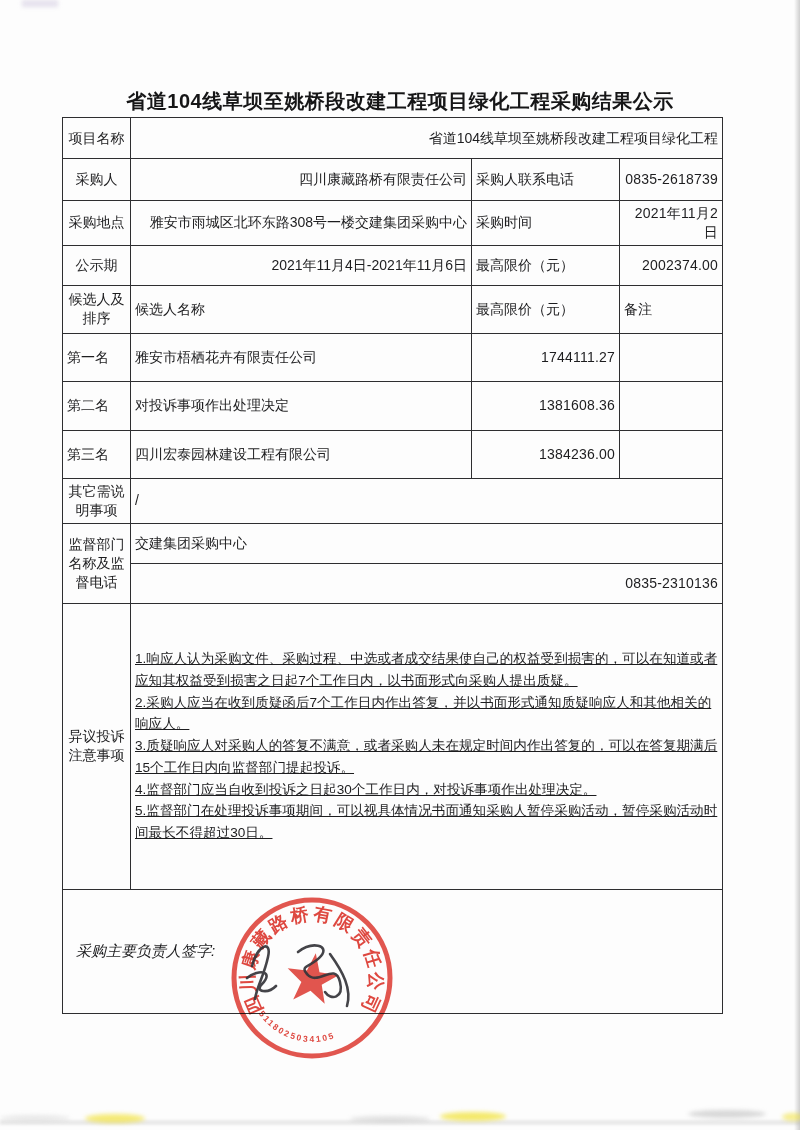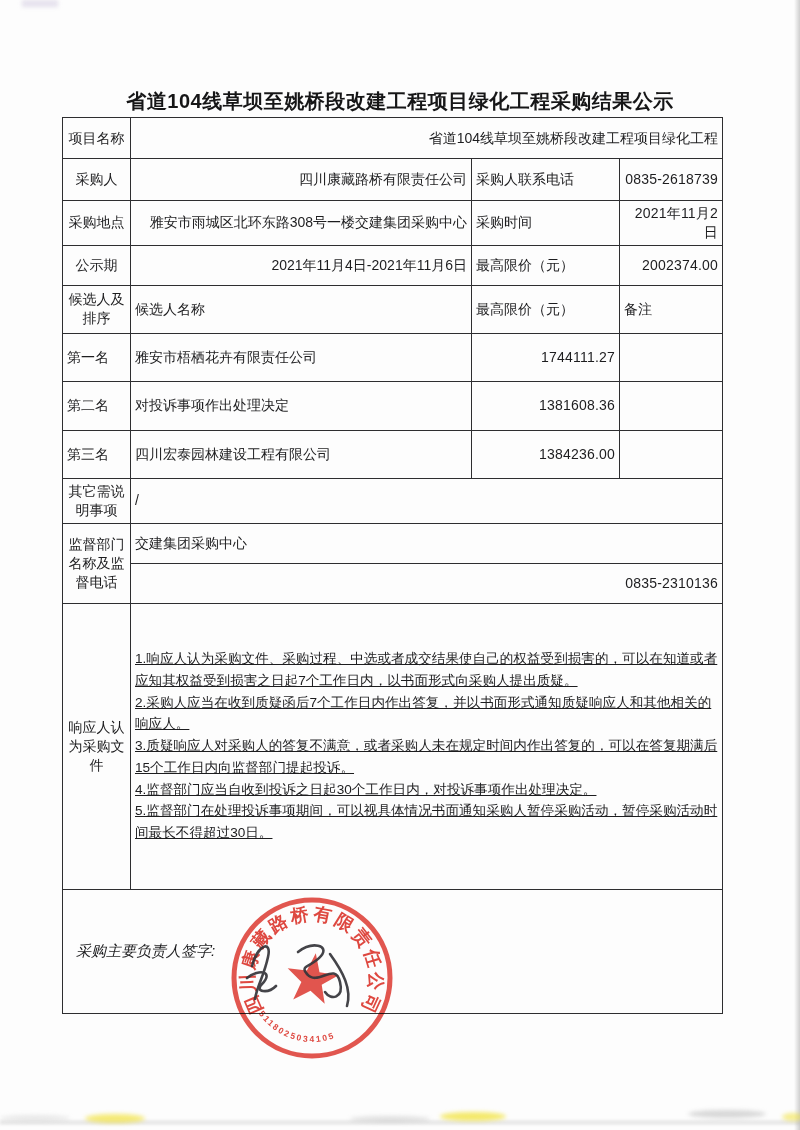--- a/index.html
+++ b/index.html
@@ -138,21 +138,21 @@
       <td class="ctr" colspan="3">/</td>
     </tr>
     <tr class="rw10">
       <td class="lbl" rowspan="2">监督部门名称及监督电话</td>
       <td class="ctr" colspan="3">交建集团采购中心</td>
     </tr>
     <tr class="rw11">
       <td class="num" colspan="3">0835-2310136</td>
     </tr>
     <tr class="rw12">
-      <td class="lbl">响应人认为采购文件</td>
+      <td class="lbl">异议投诉注意事项</td>
       <td class="objection-cell" colspan="3">
         <div class="objection-text">
           <div>1.响应人认为采购文件、采购过程、中选或者成交结果使自己的权益受到损害的，可以在知道或者应知其权益受到损害之日起7个工作日内，以书面形式向采购人提出质疑。</div>
           <div>2.采购人应当在收到质疑函后7个工作日内作出答复，并以书面形式通知质疑响应人和其他相关的响应人。</div>
           <div>3.质疑响应人对采购人的答复不满意，或者采购人未在规定时间内作出答复的，可以在答复期满后15个工作日内向监督部门提起投诉。</div>
           <div>4.监督部门应当自收到投诉之日起30个工作日内，对投诉事项作出处理决定。</div>
           <div>5.监督部门在处理投诉事项期间，可以视具体情况书面通知采购人暂停采购活动，暂停采购活动时间最长不得超过30日。</div>
         </div>
       </td>
     </tr>

